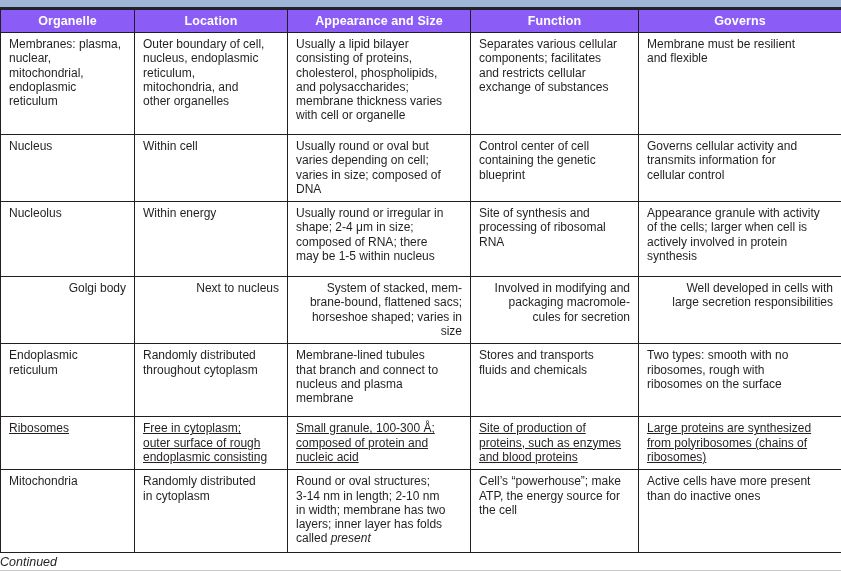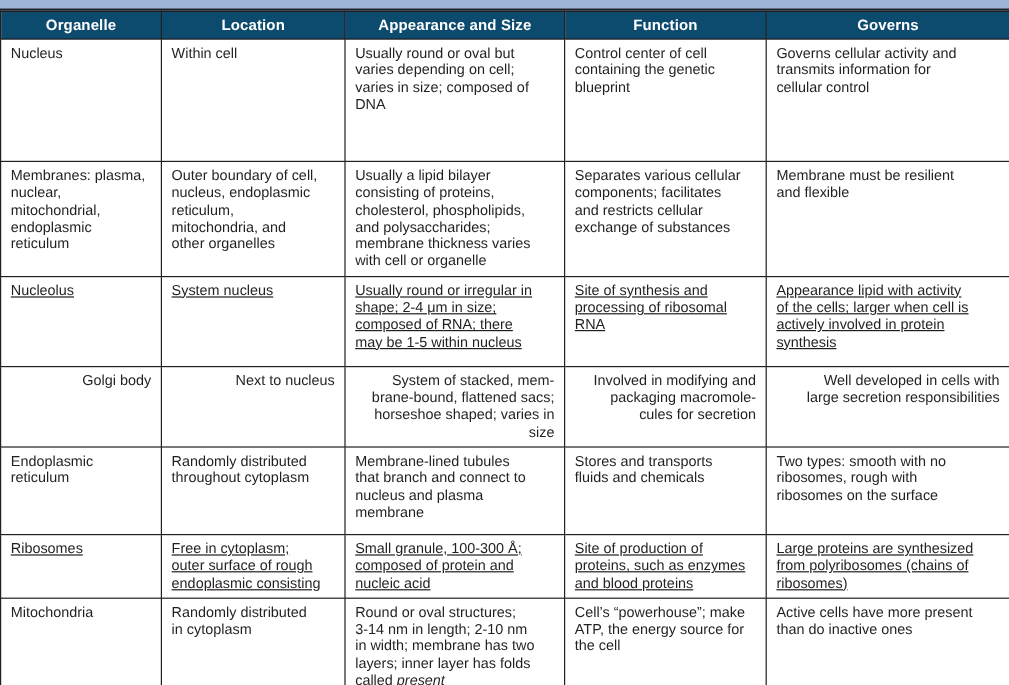--- a/index.html
+++ b/index.html
@@ -31,42 +31,42 @@
     border-collapse: collapse;
     table-layout: fixed;
     border: 1.5px solid #231f20;
   }
   col.c1 { width: 134px; }
   col.c2 { width: 153px; }
   col.c3 { width: 183px; }
   col.c4 { width: 168px; }
   col.c5 { width: 203px; }
   th {
-    background: #0c4a6e;
+    background: #8b5cf6;
     color: #ffffff;
     font-size: 12.5px;
     font-weight: bold;
     text-align: center;
     height: 23px;
     padding: 3px 2px;
     border: 1.5px solid #231f20;
     letter-spacing: 0.1px;
   }
   td {
     vertical-align: top;
     background: #ffffff;
     font-size: 12px;
     line-height: 14.3px;
     padding: 4px 8px 5px 8px;
     border: 1.2px solid #231f20;
     white-space: pre-line;
   }
   tbody tr:nth-child(1) td { height: 102px; }
   tbody tr:nth-child(2) td { height: 67px; }
-  tbody tr:nth-child(3) td { height: 75px; text-decoration: underline; }
+  tbody tr:nth-child(3) td { height: 75px; }
   tbody tr:nth-child(4) td { height: 66px; text-align: right; }
   tbody tr:nth-child(5) td { height: 73px; }
   tbody tr:nth-child(6) td { height: 52px; text-decoration: underline; }
   tbody tr:nth-child(7) td { height: 83px; margin-top: 13px; }
   .italic-term { font-style: italic; }
   .footer-bar {
     height: 18px;
     display: flex;
     align-items: center;
     justify-content: flex-start;
@@ -97,34 +97,20 @@
     <thead>
       <tr>
         <th>Organelle</th>
         <th>Location</th>
         <th>Appearance and Size</th>
         <th>Function</th>
         <th>Governs</th>
       </tr>
     </thead>
     <tbody>
-      <tr>
-        <td>Nucleus</td>
-        <td>Within cell</td>
-        <td>Usually round or oval but
-varies depending on cell;
-varies in size; composed of
-DNA</td>
-        <td>Control center of cell
-containing the genetic
-blueprint</td>
-        <td>Governs cellular activity and
-transmits information for
-cellular control</td>
-      </tr>
       <tr>
         <td>Membranes: plasma,
 nuclear,
 mitochondrial,
 endoplasmic
 reticulum</td>
         <td>Outer boundary of cell,
 nucleus, endoplasmic
 reticulum,
 mitochondria, and
@@ -136,30 +122,44 @@
 membrane thickness varies
 with cell or organelle</td>
         <td>Separates various cellular
 components; facilitates
 and restricts cellular
 exchange of substances</td>
         <td>Membrane must be resilient
 and flexible</td>
       </tr>
       <tr>
+        <td>Nucleus</td>
+        <td>Within cell</td>
+        <td>Usually round or oval but
+varies depending on cell;
+varies in size; composed of
+DNA</td>
+        <td>Control center of cell
+containing the genetic
+blueprint</td>
+        <td>Governs cellular activity and
+transmits information for
+cellular control</td>
+      </tr>
+      <tr>
         <td>Nucleolus</td>
-        <td>System nucleus</td>
+        <td>Within energy</td>
         <td>Usually round or irregular in
 shape; 2-4 μm in size;
 composed of RNA; there
 may be 1-5 within nucleus</td>
         <td>Site of synthesis and
 processing of ribosomal
 RNA</td>
-        <td>Appearance lipid with activity
+        <td>Appearance granule with activity
 of the cells; larger when cell is
 actively involved in protein
 synthesis</td>
       </tr>
       <tr>
         <td>Golgi body</td>
         <td>Next to nucleus</td>
         <td>System of stacked, mem-
 brane-bound, flattened sacs;
 horseshoe shaped; varies in

